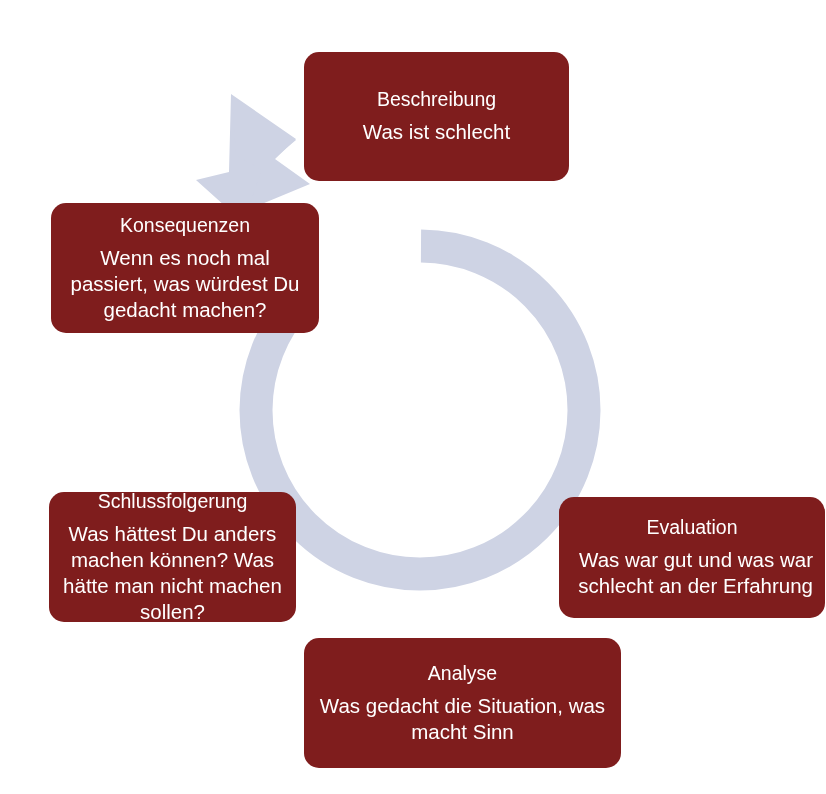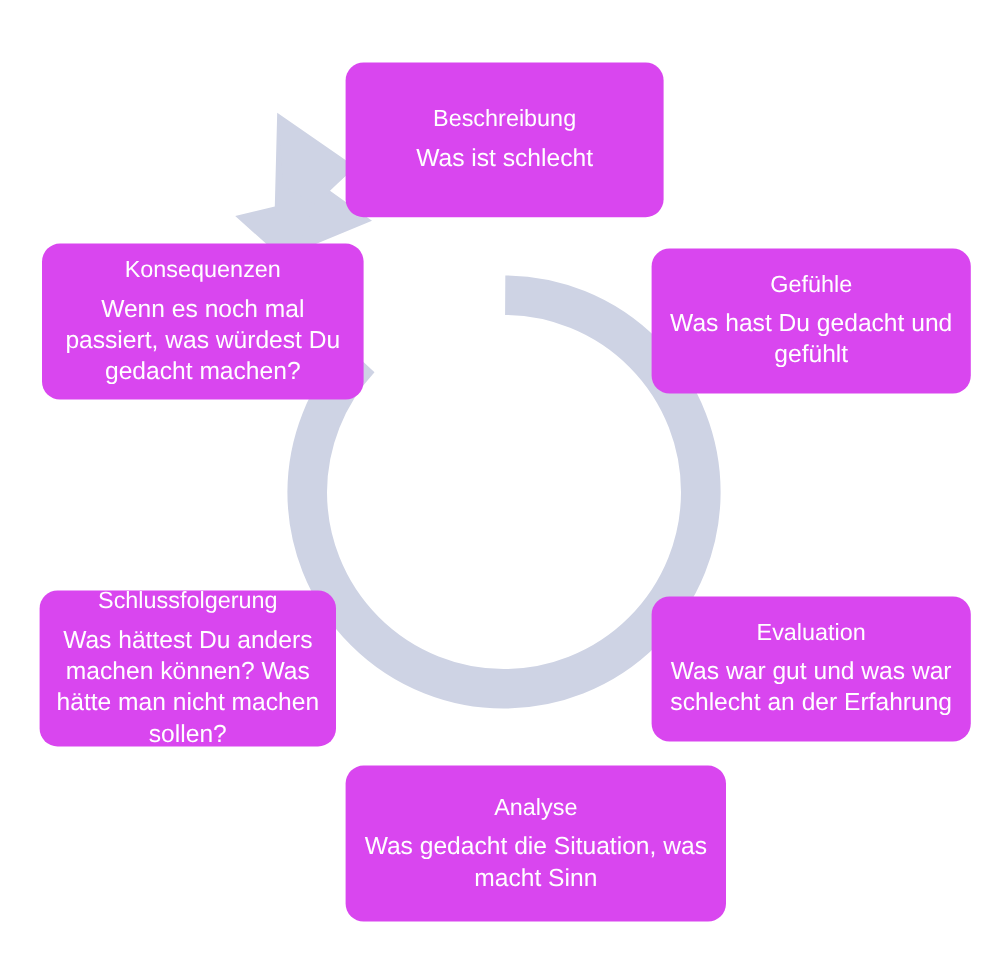--- a/index.html
+++ b/index.html
@@ -20,49 +20,50 @@
   #ring-layer {
     position: absolute;
     left: 0;
     top: 0;
     width: 826px;
     height: 794px;
   }
   .node {
     position: absolute;
     box-sizing: border-box;
-    background: #d946ef;
+    background: #7f1d1d;
     border-radius: 15px;
     color: #ffffff;
     display: flex;
     flex-direction: column;
     align-items: center;
     justify-content: center;
     text-align: center;
     padding: 6px 12px;
     line-height: 1.28;
+    margin-left: 16px;
   }
   .node .title {
     font-size: 19.5px;
     margin-bottom: 7px;
     white-space: nowrap;
   }
   .node .body {
     font-size: 20.5px;
   }
 
   
   #node-beschreibung {
     left: 288px;  top: 52px;   width: 265px; height: 129px;
   }
   #node-gefuehle {
     left: 543px;  top: 207px;  width: 266px; height: 121px;
   }
   #node-evaluation {
-    left: 543px;  top: 497px;  width: 266px; height: 121px;
+    left: 543px;  top: 497px;  width: 266px; height: 121px; text-align: right;
   }
   #node-analyse {
     left: 288px;  top: 638px;  width: 317px; height: 130px;
   }
   #node-schlussfolgerung {
     left: 33px;   top: 492px;  width: 247px; height: 130px;
   }
   #node-konsequenzen {
     left: 35px;   top: 203px;  width: 268px; height: 130px;
   }
@@ -82,24 +83,20 @@
 
     <polygon points="235,215 310,184 275,159 296,139 231,94 229,172 196,180" fill="#ced3e4"></polygon>
     <polygon points="232,97 296,140 272,160 308,184 248,208 262,170 236,155" fill="#ced3e4"></polygon>
   </svg>
 
   <div class="node" id="node-beschreibung">
     <div class="title">Beschreibung</div>
     <div class="body">Was ist schlecht</div>
   </div>
 
-  <div class="node" id="node-gefuehle">
-    <div class="title">Gefühle</div>
-    <div class="body">Was hast Du gedacht und gefühlt</div>
-  </div>
 
   <div class="node" id="node-evaluation">
     <div class="title">Evaluation</div>
     <div class="body">Was war gut und was war schlecht an der Erfahrung</div>
   </div>
 
   <div class="node" id="node-analyse">
     <div class="title">Analyse</div>
     <div class="body">Was gedacht die Situation, was macht Sinn</div>
   </div>

